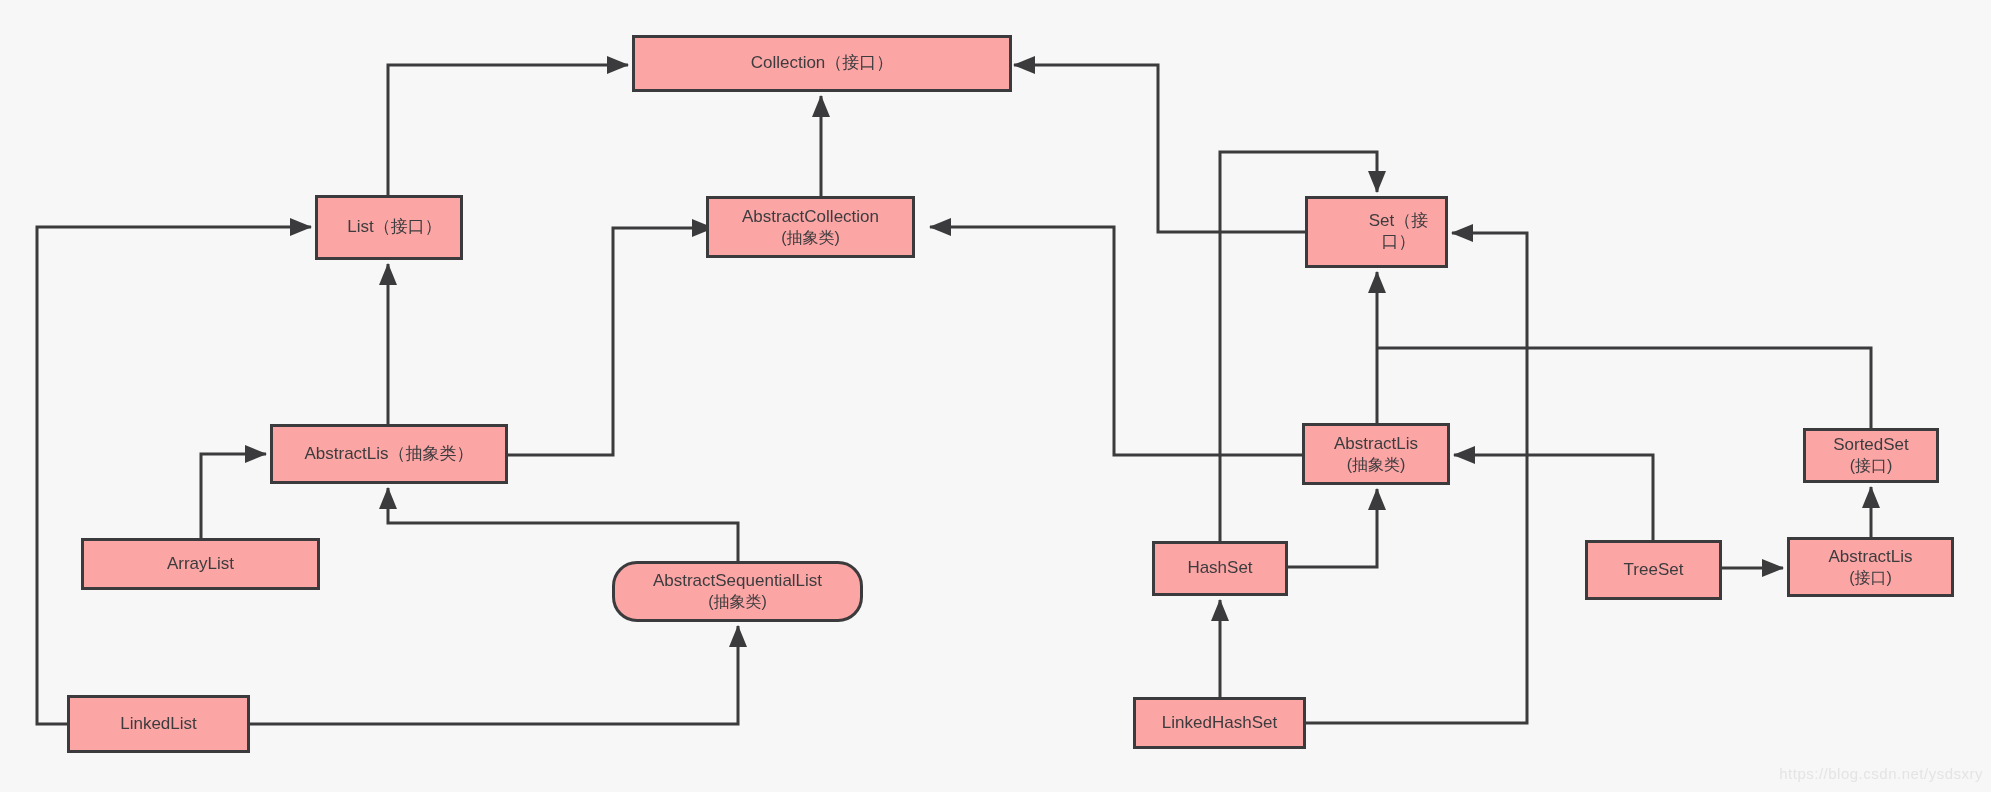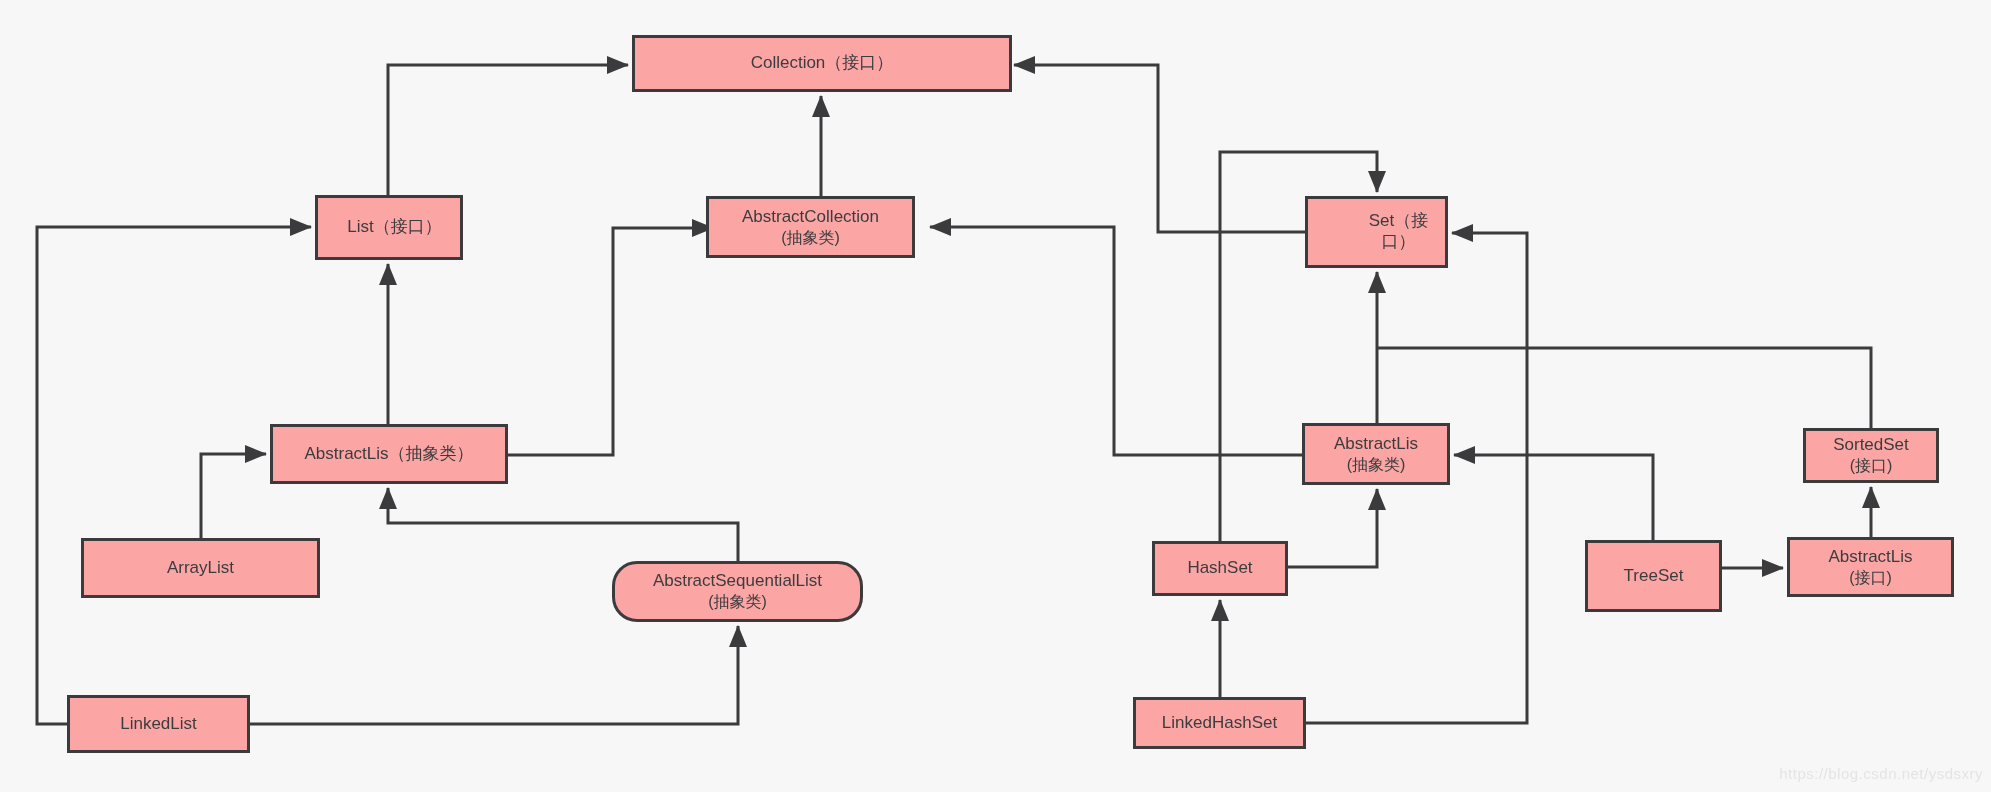--- a/index.html
+++ b/index.html
@@ -71,34 +71,34 @@
   <div class="node" style="left:1302px;top:423px;width:148px;height:62px;">
     <span>AbstractLis</span>
     <span class="l2">(抽象类)</span>
   </div>
 
   <div class="node" style="left:1803px;top:428px;width:136px;height:55px;">
     <span>SortedSet</span>
     <span class="l2">(接口)</span>
   </div>
 
-  <div class="node" style="left:81px;top:538px;width:239px;height:60px;">
+  <div class="node" style="left:81px;top:538px;width:239px;height:52px;">
     <span>ArrayList</span>
   </div>
 
   <div class="node" style="left:612px;top:561px;width:251px;height:61px;border-radius:25px;">
     <span>AbstractSequentialList</span>
     <span class="l2">(抽象类)</span>
   </div>
 
   <div class="node" style="left:1152px;top:541px;width:136px;height:55px;">
     <span>HashSet</span>
   </div>
 
-  <div class="node" style="left:1585px;top:540px;width:137px;height:72px;">
+  <div class="node" style="left:1585px;top:540px;width:137px;height:60px;">
     <span>TreeSet</span>
   </div>
 
   <div class="node" style="left:1787px;top:537px;width:167px;height:60px;">
     <span>AbstractLis</span>
     <span class="l2">(接口)</span>
   </div>
 
   <div class="node" style="left:67px;top:695px;width:183px;height:58px;">
     <span>LinkedList</span>

